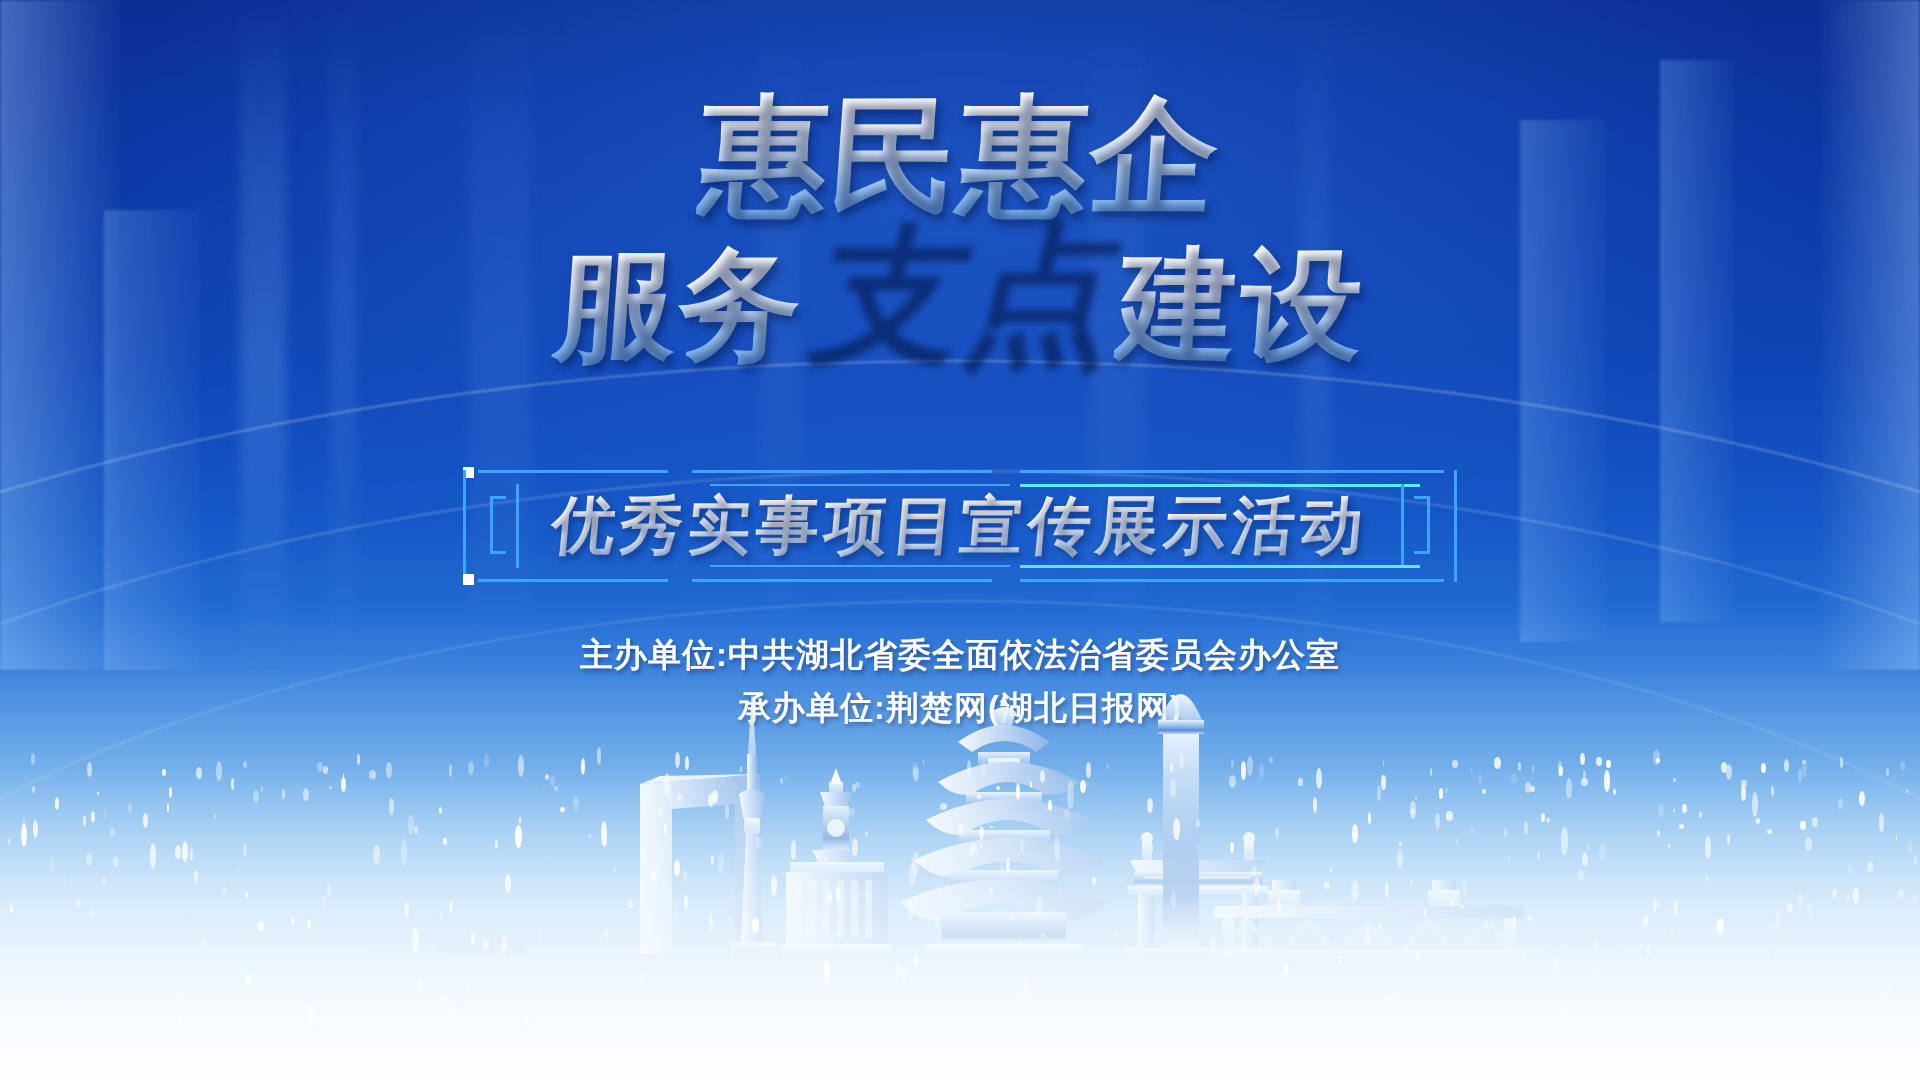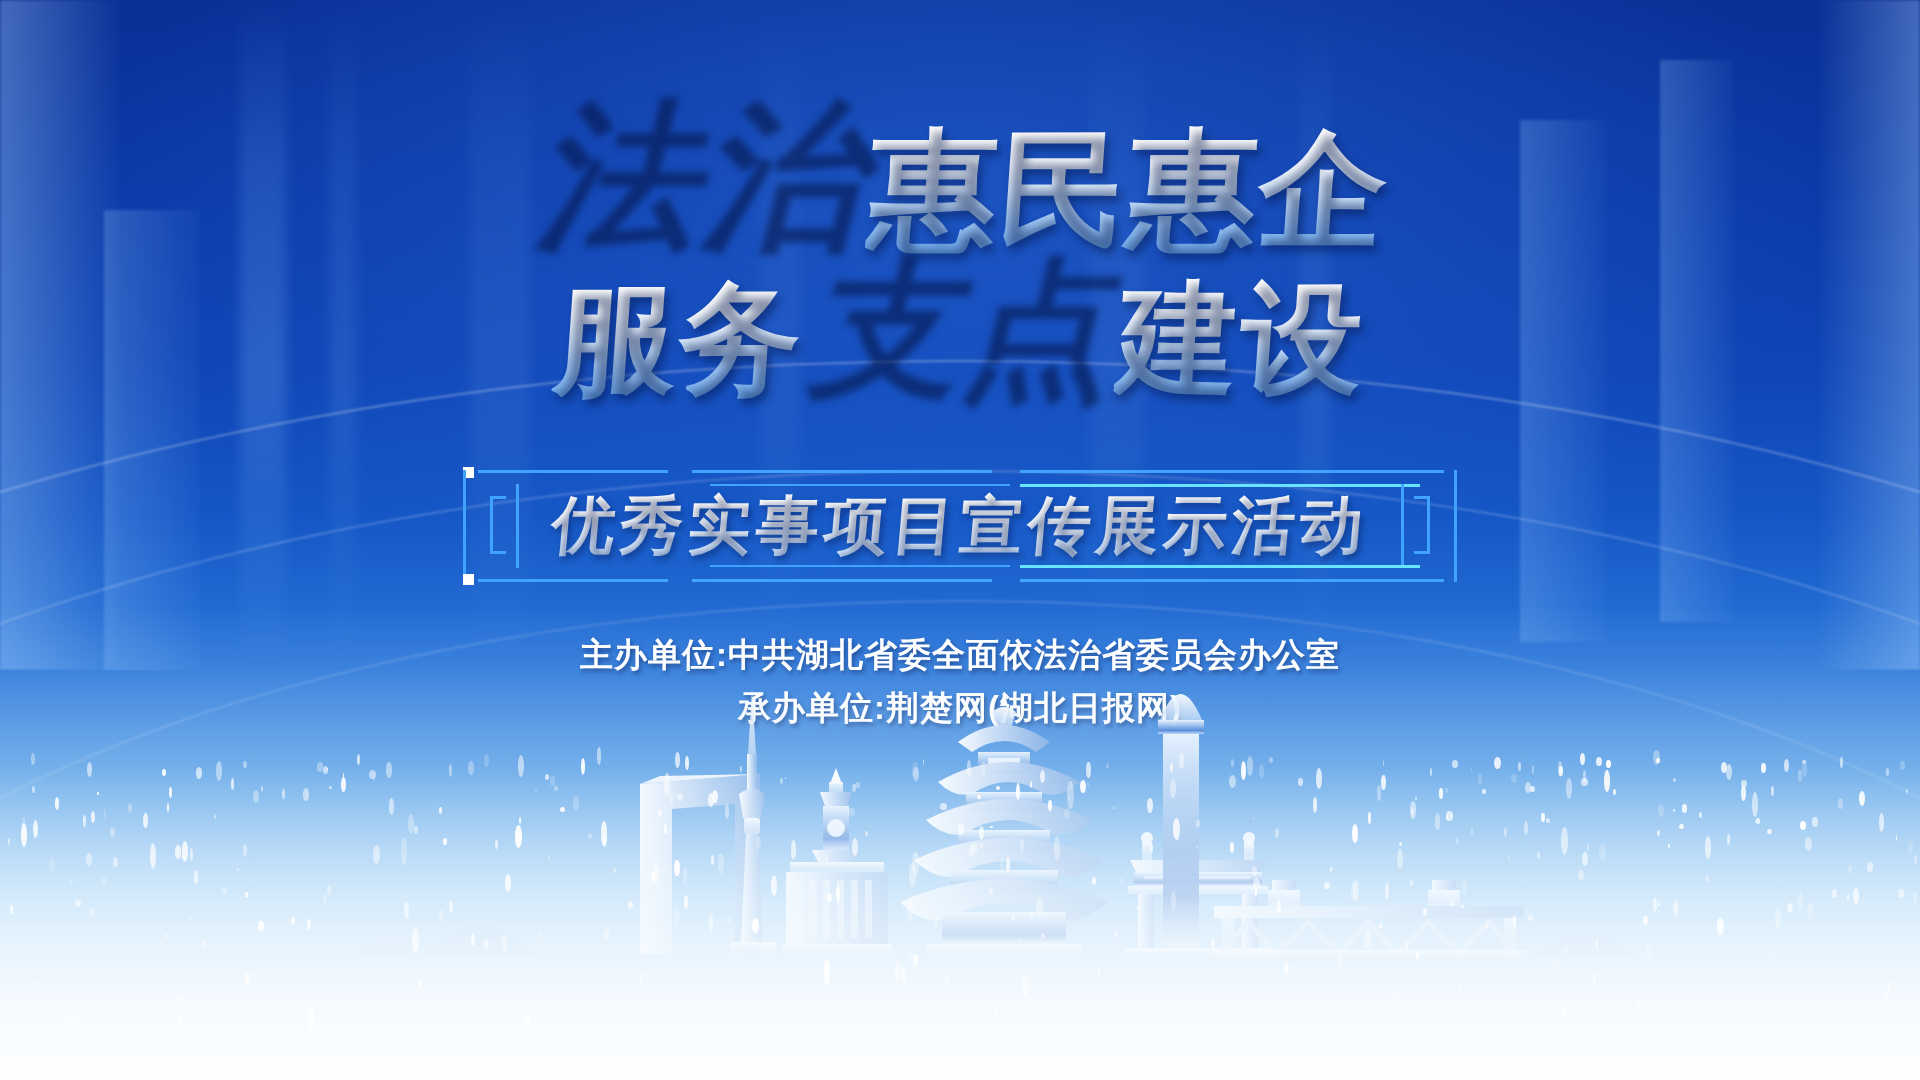--- a/index.html
+++ b/index.html
@@ -159,21 +159,20 @@
     <div class="pillar" style="left:1660px;top:60px; width:74px;height:84%;"></div>
     <div class="pillar edge" style="left:1820px;top:0;    width:100px;height:100%;transform:scaleX(-1);"></div>
   </div>
 
   <div class="arc" style="width:3400px;height:1500px;top:360px;"></div>
   <div class="arc arc2" style="width:3000px;height:1320px;top:470px;"></div>
   <div class="arc arc3" style="width:2500px;height:1100px;top:600px;"></div>
 
   <div class="title-wrap">
     <div class="title-row row1">
-      <span class="t-gold">法治</span>
       <span class="t-silver">惠民惠企</span>
     </div>
     <div class="title-row row2">
       <span class="t-silver">服务</span>
       <span class="t-gold">支点</span>
       <span class="t-silver">建设</span>
     </div>
   </div>
 
   <div class="sub-wrap">

